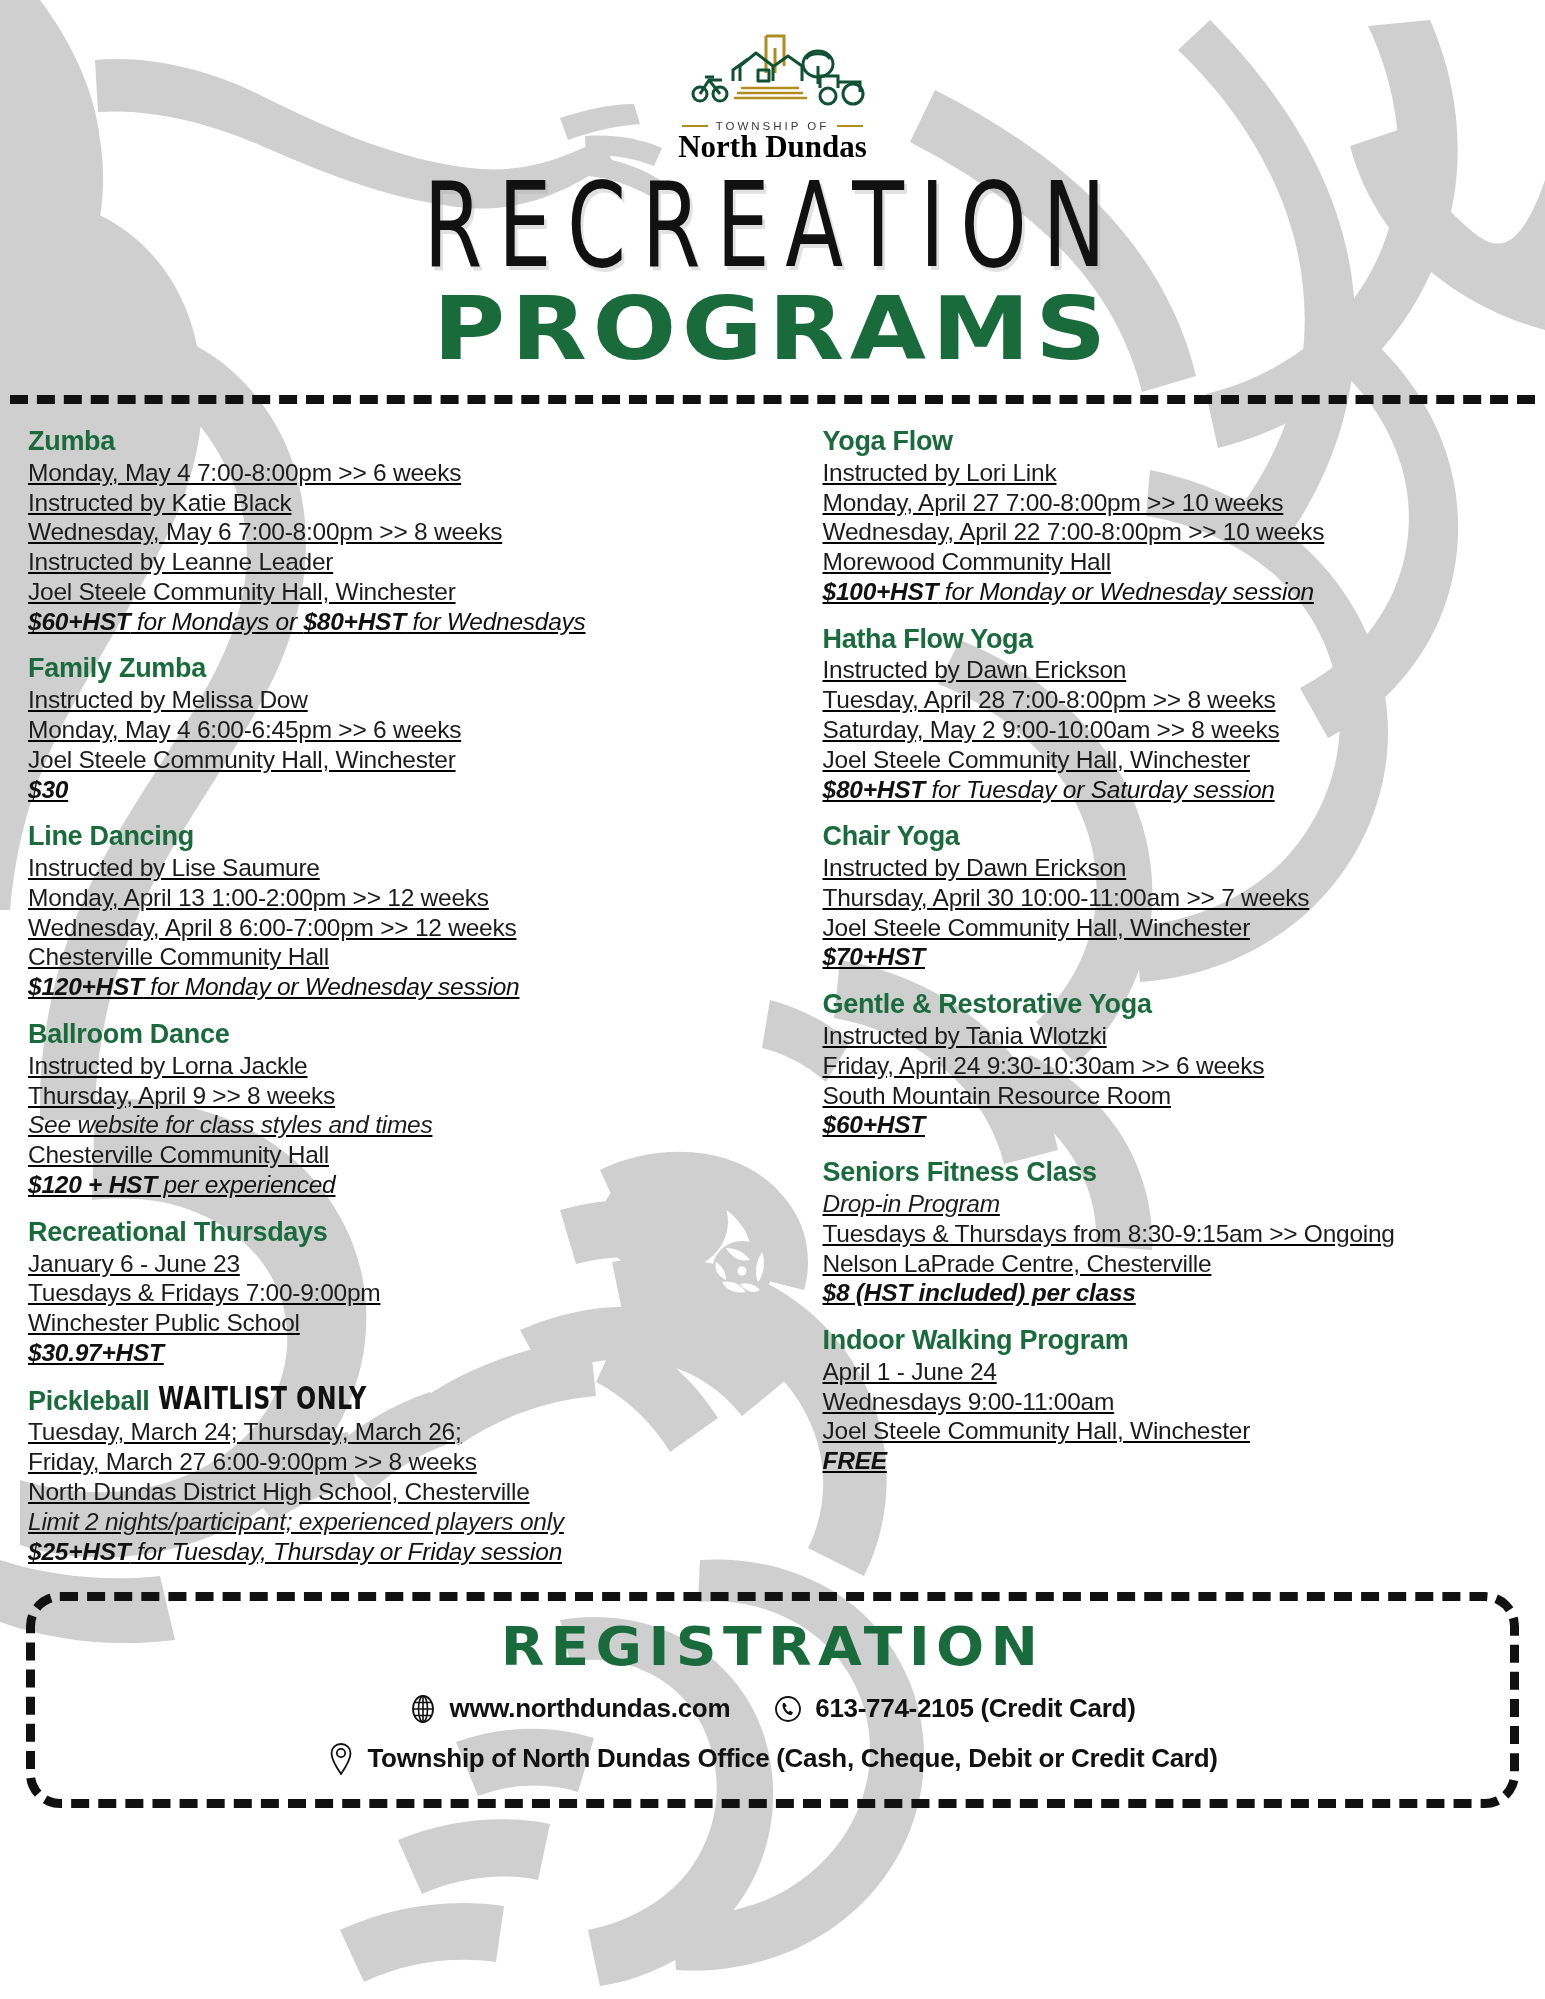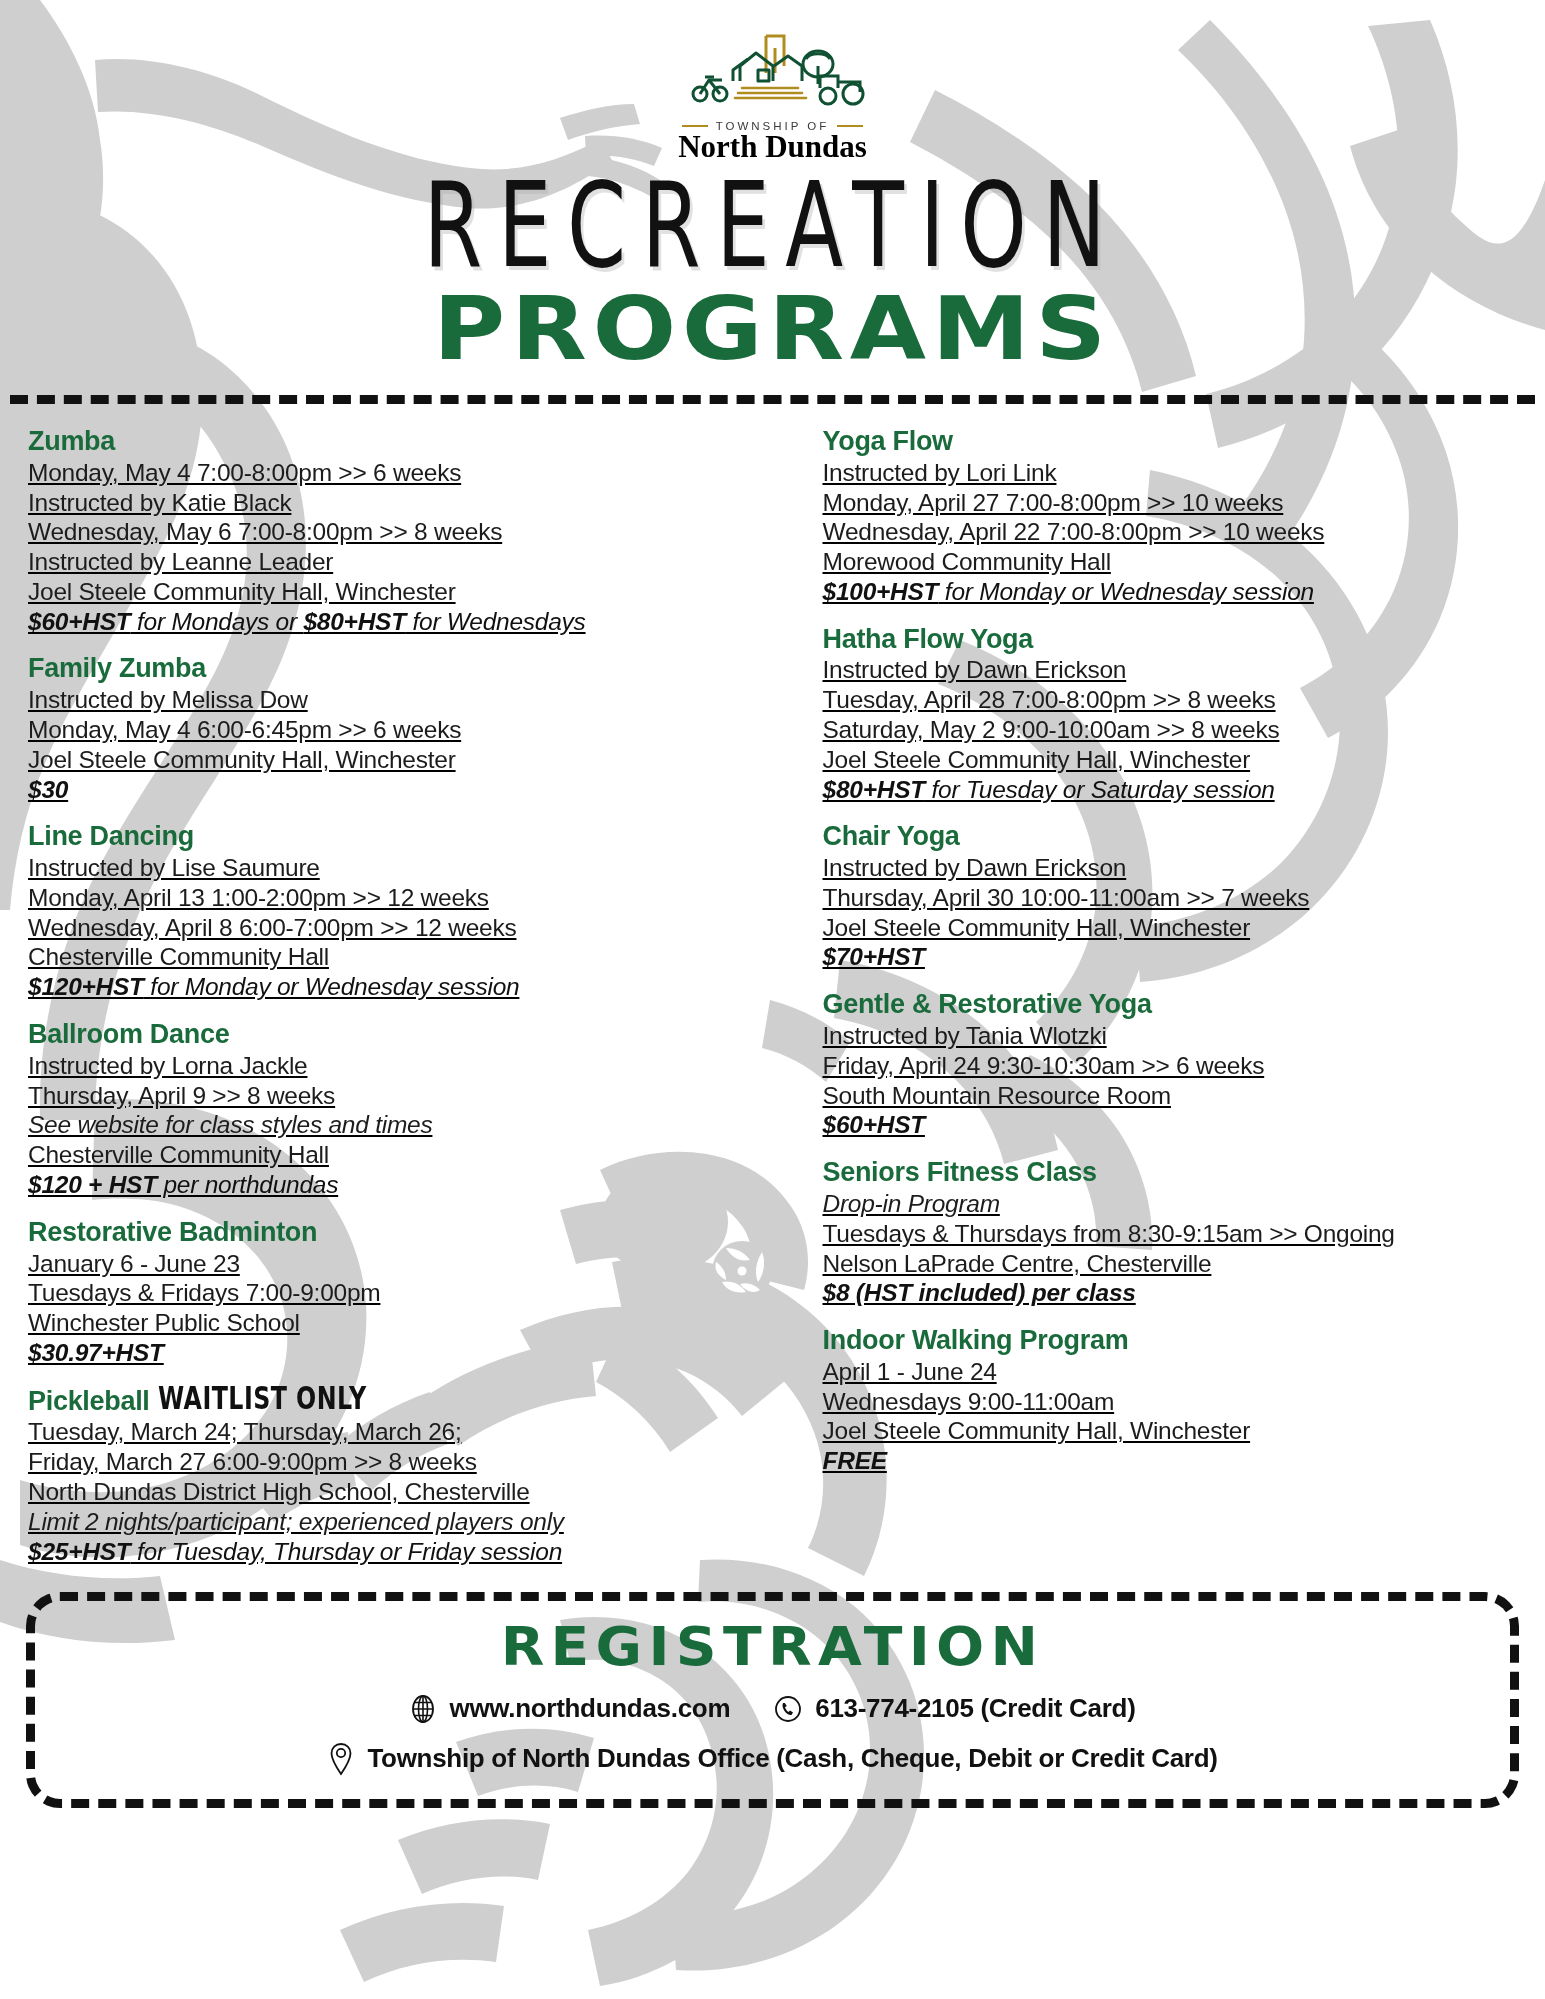--- a/index.html
+++ b/index.html
@@ -405,24 +405,24 @@
           <div class="p-line">Wednesday, April 8  6:00-7:00pm &gt;&gt; 12 weeks</div>
           <div class="p-line">Chesterville Community Hall</div>
           <div class="p-price"><b>$120+HST</b><span> for Monday or Wednesday session</span></div>
         </div>
         <div class="program">
           <div><span class="p-title">Ballroom Dance</span></div>
           <div class="p-line">Instructed by Lorna Jackle</div>
           <div class="p-line">Thursday, April 9 &gt;&gt; 8 weeks</div>
           <div class="p-line italic">See website for class styles and times</div>
           <div class="p-line">Chesterville Community Hall</div>
-          <div class="p-price"><b>$120 + HST</b><span> per northdundas</span></div>
-        </div>
-        <div class="program">
-          <div><span class="p-title">Restorative Badminton</span></div>
+          <div class="p-price"><b>$120 + HST</b><span> per experienced</span></div>
+        </div>
+        <div class="program">
+          <div><span class="p-title">Recreational Thursdays</span></div>
           <div class="p-line">January 6 - June 23</div>
           <div class="p-line">Tuesdays &amp; Fridays  7:00-9:00pm</div>
           <div class="p-line">Winchester Public School</div>
           <div class="p-price"><b>$30.97+HST</b></div>
         </div>
         <div class="program">
           <div><span class="p-title">Pickleball</span><span class="p-badge">WAITLIST ONLY</span></div>
           <div class="p-line">Tuesday, March 24; Thursday, March 26;</div>
           <div class="p-line">Friday, March 27  6:00-9:00pm &gt;&gt; 8 weeks</div>
           <div class="p-line">North Dundas District High School, Chesterville</div>

